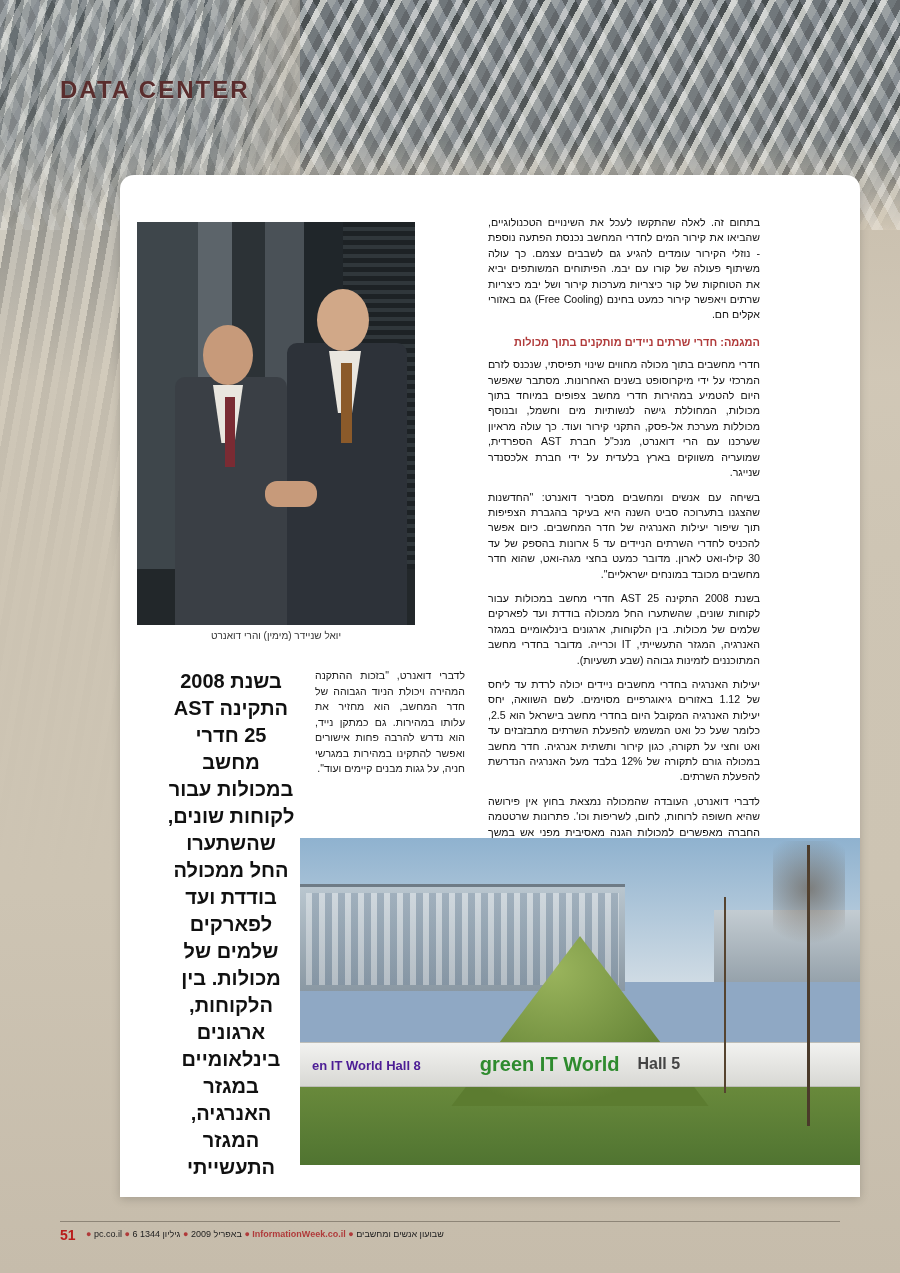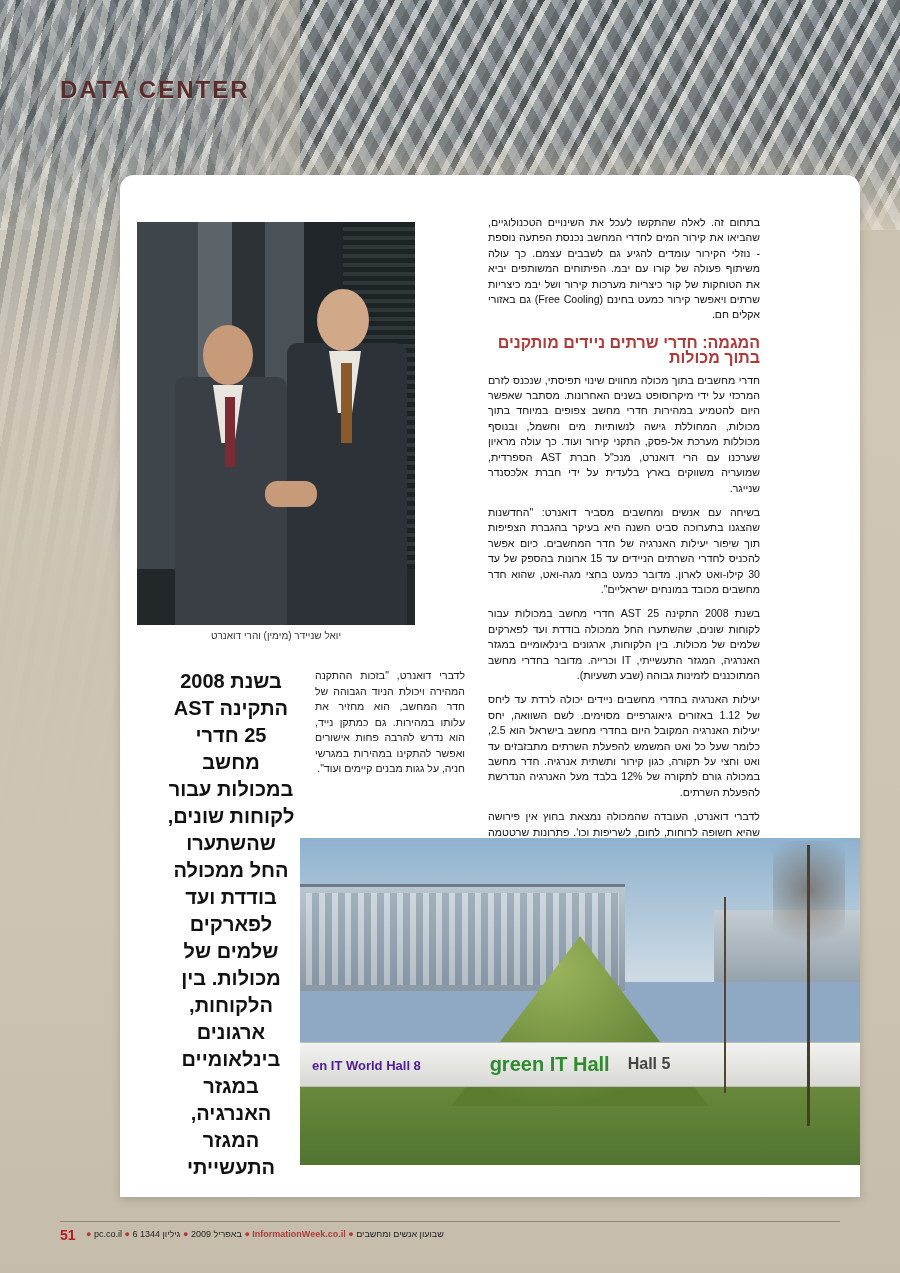--- a/index.html
+++ b/index.html
@@ -118,21 +118,21 @@
   .col-mid p{margin:0 0 10px 0;}
 
   
   .col-main{
     position:absolute;right:140px;top:215px;width:280px;
     font-size:10.6px;line-height:15.4px;color:#111;
     text-align:justify;direction:rtl;
   }
   .col-main p{margin:0 0 9px 8px;}
   .subhead{
-    color:#b03a3a;font-weight:bold;font-size:16px;
+    color:#b03a3a;font-weight:bold;font-size:11px;
     margin:12px 0 7px 0;text-align:right;
   }
 
   
   .photo-green{
     position:absolute;left:300px;top:838px;width:560px;height:327px;
     overflow:hidden;background:#8fa8c4;
   }
   .pg-sky{position:absolute;left:0;top:0;width:100%;height:44%;
     background:linear-gradient(to bottom,#8fb2cf,#cfdbe4);}
@@ -212,34 +212,34 @@
 <div class="pullquote">בשנת 2008 התקינה AST 25 חדרי מחשב במכולות עבור לקוחות שונים, שהשתערו החל ממכולה בודדת ועד לפארקים שלמים של מכולות. בין הלקוחות, ארגונים בינלאומיים במגזר האנרגיה, המגזר התעשייתי</div>
 
 <div class="col-mid">
   <p>לדברי דואנרט, "בזכות ההתקנה המהירה ויכולת הניוד הגבוהה של חדר המחשב, הוא מחזיר את עלותו במהירות. גם כמתקן נייד, הוא נדרש להרבה פחות אישורים ואפשר להתקינו במהירות במגרשי חניה, על גגות מבנים קיימים ועוד".</p>
 </div>
 
 <div class="col-main">
   <p>בתחום זה. לאלה שהתקשו לעכל את השינויים הטכנולוגיים, שהביאו את קירור המים לחדרי המחשב נכנסת הפתעה נוספת - נוזלי הקירור עומדים להגיע גם לשבבים עצמם. כך עולה משיתוף פעולה של קורו עם יבמ. הפיתוחים המשותפים יביא את הטוחקות של קור כיצריות מערכות קירור ושל יבמ כיצריות שרתים ויאפשר קירור כמעט בחינם (Free Cooling) גם באזורי אקלים חם.</p>
   <div class="subhead">המגמה: חדרי שרתים ניידים מותקנים בתוך מכולות</div>
   <p>חדרי מחשבים בתוך מכולה מחווים שינוי תפיסתי, שנכנס לזרם המרכזי על ידי מיקרוסופט בשנים האחרונות. מסתבר שאפשר היום להטמיע במהירות חדרי מחשב צפופים במיוחד בתוך מכולות, המחוללת גישה לנשותיות מים וחשמל, ובנוסף מכוללות מערכת אל-פסק, התקני קירור ועוד. כך עולה מראיון שערכנו עם הרי דואנרט, מנכ"ל חברת AST הספרדית, שמועריה משווקים בארץ בלעדית על ידי חברת אלכסנדר שנייגר.</p>
-  <p>בשיחה עם אנשים ומחשבים מסביר דואנרט: "החדשנות שהצגנו בתערוכה סביט השנה היא בעיקר בהגברת הצפיפות תוך שיפור יעילות האנרגיה של חדר המחשבים. כיום אפשר להכניס לחדרי השרתים הניידים עד 15 ארונות בהספק של עד 30 קילו-ואט לארון. מדובר כמעט בחצי מגה-ואט, שהוא חדר מחשבים מכובד במונחים ישראליים".</p>
+  <p>בשיחה עם אנשים ומחשבים מסביר דואנרט: "החדשנות שהצגנו בתערוכה סביט השנה היא בעיקר בהגברת הצפיפות תוך שיפור יעילות האנרגיה של חדר המחשבים. כיום אפשר להכניס לחדרי השרתים הניידים עד 5 ארונות בהספק של עד 30 קילו-ואט לארון. מדובר כמעט בחצי מגה-ואט, שהוא חדר מחשבים מכובד במונחים ישראליים".</p>
   <p>בשנת 2008 התקינה AST 25 חדרי מחשב במכולות עבור לקוחות שונים, שהשתערו החל ממכולה בודדת ועד לפארקים שלמים של מכולות. בין הלקוחות, ארגונים בינלאומיים במגזר האנרגיה, המגזר התעשייתי, IT וכרייה. מדובר בחדרי מחשב המתוכננים לזמינות גבוהה (שבע תשעיות).</p>
   <p>יעילות האנרגיה בחדרי מחשבים ניידים יכולה לרדת עד ליחס של 1.12 באזורים גיאוגרפיים מסוימים. לשם השוואה, יחס יעילות האנרגיה המקובל היום בחדרי מחשב בישראל הוא 2.5, כלומר שעל כל ואט המשמש להפעלת השרתים מתבזבזים עד ואט וחצי על תקורה, כגון קירור ותשתית אנרגיה. חדר מחשב במכולה גורם לתקורה של 12% בלבד מעל האנרגיה הנדרשת להפעלת השרתים.</p>
   <p>לדברי דואנרט, העובדה שהמכולה נמצאת בחוץ אין פירושה שהיא חשופה לרוחות, לחום, לשריפות וכו'. פתרונות שרטטמה החברה מאפשרים למכולות הגנה מאסיבית מפני אש במשך שעתיים, והן כוללים גם מערכות למניעת פריצות, איטום למים ולעשן וסיכוך מפני קרינה אלקטרומגנטית, נוסף על דברים קצת יותר טריוויאליים, כגון מערכת לניטור מרחוק ומצלמות אבטחה. בזכות גורמים אלה, המכולות מסוגלות לשמש לייששמים</p>
 </div>
 
 <div class="photo-green">
   <div class="pg-sky"></div>
   <div class="pg-building"></div>
   <div class="pg-building2"></div>
   <div class="pg-grass"></div>
   <div class="pg-mound"></div>
   <div class="pg-banner">
-    <span class="g">green IT Hall</span>
+    <span class="g">green IT World</span>
     <span class="h">Hall 5</span>
   </div>
   <div class="pg-banner-left">en IT World   Hall 8</div>
   <div class="pg-tree"></div>
   <div class="pg-tree2"></div>
 </div>
 
 <div class="footer">
   <div class="footer-line"></div>
   <div class="page-number">51</div>

